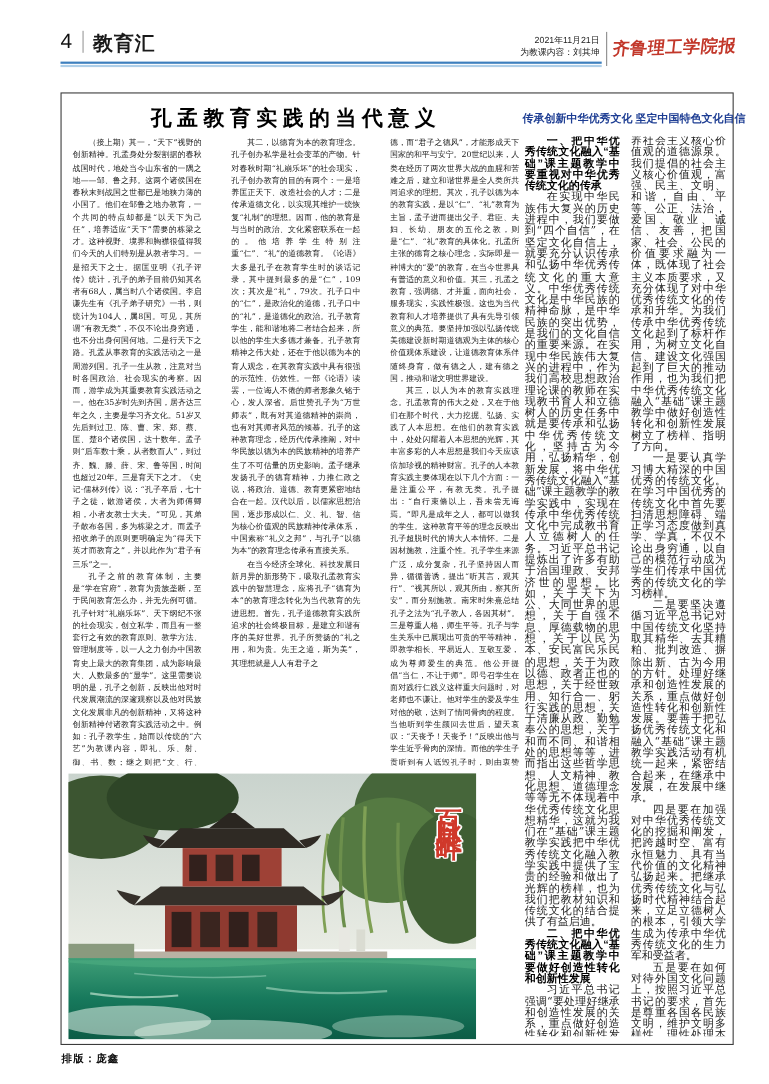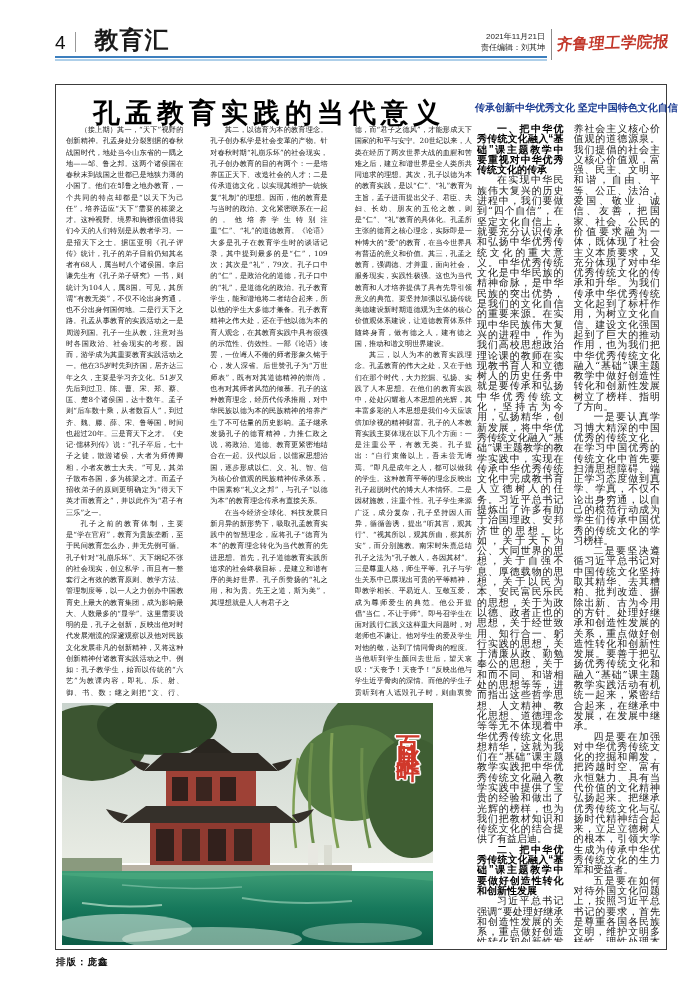--- a/index.html
+++ b/index.html
@@ -7,32 +7,32 @@
     width:699px;height:985px;position:relative;background:#ffffff;
     font-family:"DejaVu Serif","Liberation Serif",serif;color:#1a1a1a;
     overflow:hidden;
   }
   .abs{position:absolute;}
 
   
   .hdr-left{left:55px;top:28px;display:flex;align-items:flex-end;gap:9px;}
   .page-num{font-size:19px;font-family:"Liberation Sans",sans-serif;color:#111;line-height:1;}
   .hdr-sep{width:1px;height:20px;background:#999;}
-  .section-name{font-size:24px;font-weight:bold;font-family:Liberation Sans, sans-serif;line-height:1;letter-spacing:1px;margin-left:10px;}
+  .section-name{font-size:18px;font-weight:bold;font-family:Liberation Sans, sans-serif;line-height:1;letter-spacing:1px;}
   .blue-rule{left:55px;top:56px;width:492px;height:0;border-top:2px solid #3d7fbe;box-shadow:0 3px 0 #aecfe9;}
   .hdr-meta{left:430px;top:31px;width:115px;text-align:right;font-size:8px;line-height:11px;color:#222;font-family:"Liberation Sans",sans-serif;}
   .hdr-vline{left:551px;top:29px;width:1px;height:31px;background:#8a8a8a;}
   .masthead{left:557px;top:33px;width:112px;color:#c2372a;font-size:15.5px;font-weight:bold;
     transform:skewX(-8deg) rotate(-1.5deg);white-space:nowrap;letter-spacing:0.5px;}
 
   
   .frame{left:55px;top:84px;width:610px;height:864px;border:1px solid #3c3c3c;}
 
   
-  .main-title{left:66px;top:95px;width:406px;text-align:center;font-size:27px;font-weight:bold;
+  .main-title{left:66px;top:95px;width:406px;text-align:center;font-size:19px;font-weight:bold;
     letter-spacing:5px;font-family:"Liberation Sans",sans-serif;color:#000;}
   .right-title{left:475px;top:101px;width:186px;text-align:center;font-size:10px;font-weight:bold;
     color:#1d3d93;font-family:"Liberation Sans",sans-serif;white-space:nowrap;}
 
   
   .main-cols{left:66px;top:124px;width:406px;height:572px;display:flex;gap:27px;}
   .right-cols{left:477px;top:124px;width:183px;height:818px;display:flex;gap:10px;}
   .col{flex:1 1 0;overflow:hidden;text-align:justify;}
   .main-cols .para{font-size:7.2px;line-height:11.25px;}
   .right-cols .para{font-size:10px;line-height:10.3px;}
@@ -60,21 +60,21 @@
 <body>
 
 <div class="abs hdr-left">
   <span class="page-num">4</span>
   <span class="hdr-sep"></span>
   <span class="section-name">教育汇</span>
 </div>
 <div class="abs blue-rule"></div>
 <div class="abs hdr-meta">
   <div>2021年11月21日</div>
-  <div>责任编辑：刘其坤</div>
+  <div>为教课内容：刘其坤</div>
 </div>
 <div class="abs hdr-vline"></div>
 <div class="abs masthead">齐鲁理工学院报</div>
 
 <div class="abs frame"></div>
 
 <div class="abs main-title">孔孟教育实践的当代意义</div>
 <div class="abs main-cols">
   <div class="col">
       <p class="para">（接上期）其一，“天下”视野的创新精神。孔孟身处分裂割据的春秋战国时代，地处当今山东省的一隅之地——邹、鲁之邦。这两个诸侯国在春秋末到战国之世都已是地狭力薄的小国了。他们在邹鲁之地办教育，一个共同的特点却都是“以天下为己任”，培养适应“天下”需要的栋梁之才。这种视野、境界和胸襟很值得我们今天的人们特别是从教者学习。一是招天下之士。据匡亚明《孔子评传》统计，孔子的弟子目前仍知其名者有68人，属当时八个诸侯国。李启谦先生有《孔子弟子研究》一书，则统计为104人，属8国。可见，其所谓“有教无类”，不仅不论出身穷通，也不分出身何国何地。二是行天下之路。孔孟从事教育的实践活动之一是周游列国。孔子一生从教，注意对当时各国政治、社会现实的考察。因而，游学成为其重要教育实践活动之一。他在35岁时先到齐国，居齐达三年之久，主要是学习齐文化。51岁又先后到过卫、陈、曹、宋、郑、蔡、匡、楚8个诸侯国，达十数年。孟子则“后车数十乘，从者数百人”，到过齐、魏、滕、薛、宋、鲁等国，时间也超过20年。三是育天下之才。《史记·儒林列传》说：“孔子卒后，七十子之徒，散游诸侯，大者为师傅卿相，小者友教士大夫。”可见，其弟子散布各国，多为栋梁之才。而孟子招收弟子的原则更明确定为“得天下英才而教育之”，并以此作为“君子有三乐”之一。</p>

